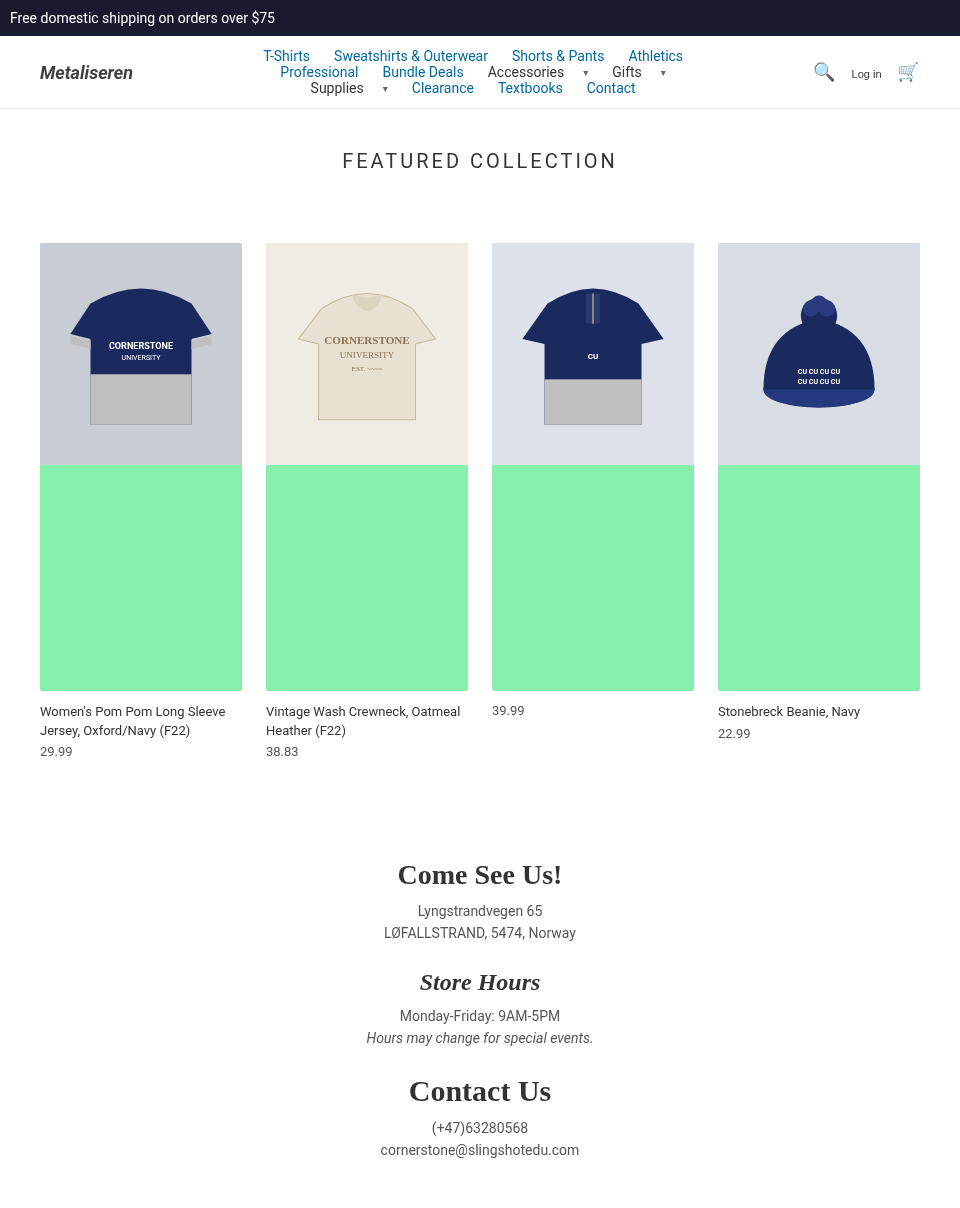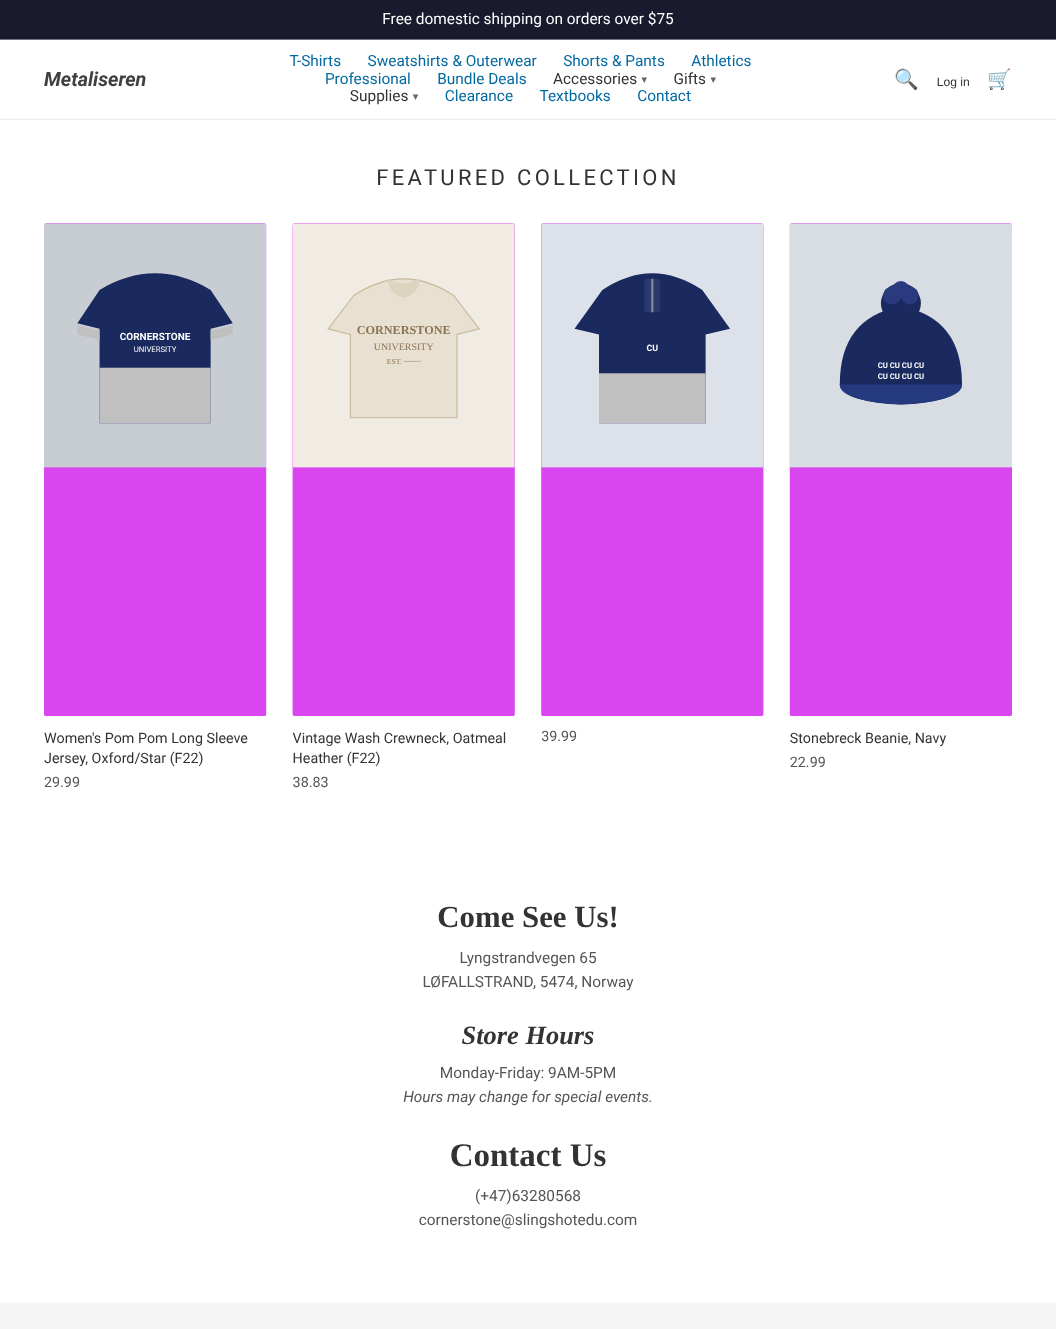--- a/index.html
+++ b/index.html
@@ -2,21 +2,21 @@
 <html><head>
   <meta charset="utf-8">
   <style>
     * { box-sizing: border-box; margin: 0; padding: 0; }
     body { font-family: -apple-system, BlinkMacSystemFont, 'Segoe UI', Roboto, sans-serif; color: #333; background: #fff; }
 
     
     .announcement-bar {
       background: #1a1a2e;
       color: #fff;
-      text-align: center;
+      text-align: left;
       padding: 10px;
       font-size: 14px;
     }
 
     
     header {
       display: flex;
       align-items: center;
       justify-content: space-between;
       padding: 12px 40px;
@@ -43,21 +43,21 @@
     }
     .nav-row a {
       text-decoration: none;
       color: #0369a1;
       font-size: 14px;
     }
     .nav-dropdown {
       position: relative;
       display: inline-flex;
       align-items: center;
-      gap: 4px;
+      gap: 19px;
       font-size: 14px;
       color: #333;
       cursor: pointer;
     }
     .nav-dropdown .chevron { font-size: 10px; color: #666; }
     .header-icons {
       display: flex;
       align-items: center;
       gap: 16px;
     }
@@ -87,23 +87,24 @@
       text-align: left;
     }
     .product-card {
       cursor: pointer;
     }
     .product-image {
       width: 100%;
       padding-bottom: 110%;
       position: relative;
       overflow: hidden;
-      background: #d946ef;
+      background: #86efac;
       border-radius: 2px;
       margin-bottom: 12px;
+      margin-top: 40px;
     }
     .product-name {
       font-size: 13px;
       color: #333;
       margin-bottom: 4px;
       line-height: 1.4;
     }
     .product-price {
       font-size: 13px;
       color: #555;
@@ -227,21 +228,21 @@
 
           <rect x="50" y="130" width="100" height="50" fill="#c0c0c0"></rect>
 
           <path d="M30 92 L50 97 L50 105 L30 100Z" fill="#c0c0c0"></path>
           <path d="M170 92 L150 97 L150 105 L170 100Z" fill="#c0c0c0"></path>
 
           <text x="100" y="105" text-anchor="middle" font-size="9" fill="white" font-weight="bold">CORNERSTONE</text>
           <text x="100" y="116" text-anchor="middle" font-size="7" fill="white">UNIVERSITY</text>
         </svg>
       </div>
-      <p class="product-name">Women's Pom Pom Long Sleeve Jersey, Oxford/Star (F22)</p>
+      <p class="product-name">Women's Pom Pom Long Sleeve Jersey, Oxford/Navy (F22)</p>
       <p class="product-price">29.99</p>
     </div>
 
     <div class="product-card">
       <div class="product-image">
         <svg viewBox="0 0 200 220" xmlns="http://www.w3.org/2000/svg" class="product-svg">
           <rect width="200" height="220" fill="#f0ece4"></rect>
 
           <path d="M55 65 L32 95 L52 100 L52 175 L148 175 L148 100 L168 95 L145 65 Q122 50 100 50 Q78 50 55 65Z" fill="#e8e0d0" stroke="#c8b89a" stroke-width="1"></path>
 

